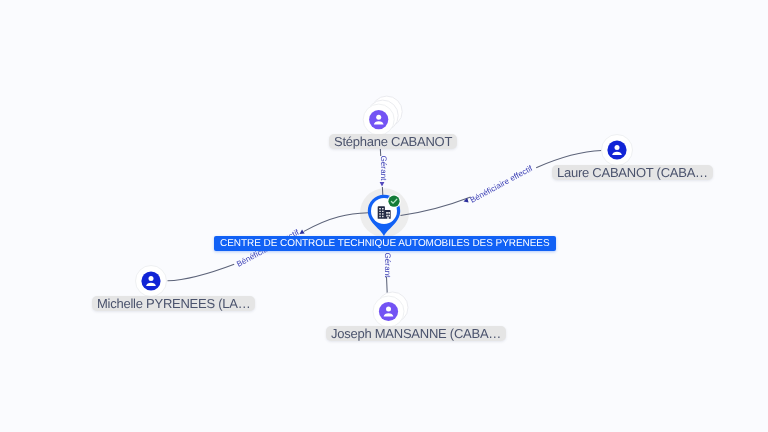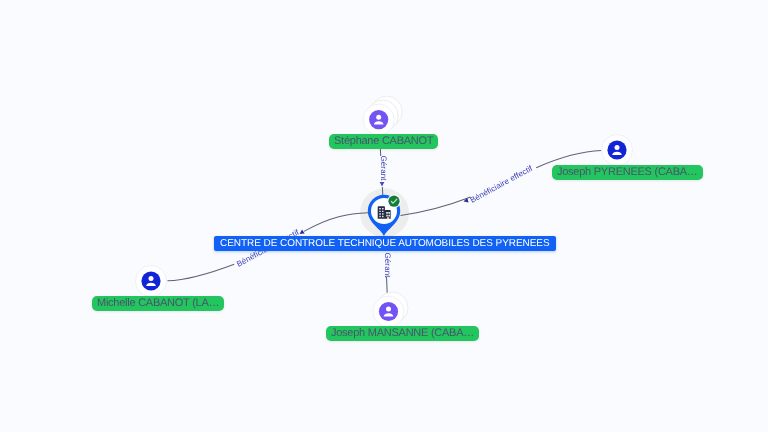--- a/index.html
+++ b/index.html
@@ -5,22 +5,22 @@
 <style>
   html,body{margin:0;padding:0;}
   body{width:768px;height:432px;overflow:hidden;background:#fafbfe;
        font-family:"Liberation Sans",sans-serif;-webkit-font-smoothing:antialiased;
        text-rendering:geometricPrecision;}
   #stage{position:relative;width:768px;height:432px;background:#fafbfe;}
   svg.layer{position:absolute;left:0;top:0;width:768px;height:432px;overflow:visible;}
   .edge-path{fill:none;stroke:#5c6379;stroke-width:1.05;}
   .edge-label{font-family:"Liberation Sans",sans-serif;font-size:8px;fill:#3b3fb5;letter-spacing:.1px;
       -webkit-font-smoothing:antialiased;text-rendering:geometricPrecision;}
-  .pill{position:absolute;background:#22c55e;border-radius:5px;
-        color:#4b536d;font-size:11px;letter-spacing:-0.25px;white-space:nowrap;
+  .pill{position:absolute;background:#e5e5e5;border-radius:5px;
+        color:#4b536d;font-size:13px;letter-spacing:-0.25px;white-space:nowrap;
         padding:2px 5px 2px 5px;line-height:11px;box-shadow:0 1px 2.5px rgba(40,50,90,.10);}
   .pill-sel{position:absolute;background:#1161f5;border-radius:2px;color:#fff;
         font-size:10px;letter-spacing:-0.055px;white-space:nowrap;padding:2px 6px;line-height:11px;
         box-shadow:0 1px 3px rgba(17,97,245,.3);}
 </style>
 </head>
 <body>
 
 <div id="stage">
 
@@ -116,18 +116,18 @@
 
   <svg class="layer" id="edge-text-layer" viewBox="0 0 768 432">
     <text class="edge-label" x="472" y="203" transform="rotate(-28.5 472 203)" fill="#3b3fb5">Bénéficiaire effectif</text>
     <text class="edge-label" x="238.5" y="267" transform="rotate(-28.5 238.5 267)" fill="#3b3fb5">Bénéficiaire effectif</text>
     <text class="edge-label" x="381.3" y="155.5" transform="rotate(90 381.3 155.5)" fill="#8d86de">Gérant</text>
     <text class="edge-label" x="384.6" y="252.5" transform="rotate(90 384.6 252.5)" fill="#9a8ae8">Gérant</text>
   </svg>
 
   <div id="labels-layer">
     <div class="pill" style="left:329px;top:134px">Stéphane CABANOT</div>
-    <div class="pill" style="left:552px;top:165px">Joseph PYRENEES (CABA…</div>
-    <div class="pill" style="left:92px;top:296px">Michelle CABANOT (LA…</div>
+    <div class="pill" style="left:552px;top:165px">Laure CABANOT (CABA…</div>
+    <div class="pill" style="left:92px;top:296px">Michelle PYRENEES (LA…</div>
     <div class="pill" style="left:326px;top:326px">Joseph MANSANNE (CABA…</div>
     <div class="pill-sel" style="left:214px;top:236px">CENTRE DE CONTROLE TECHNIQUE AUTOMOBILES DES PYRENEES</div>
   </div>
 </div>
 
 </body></html>

